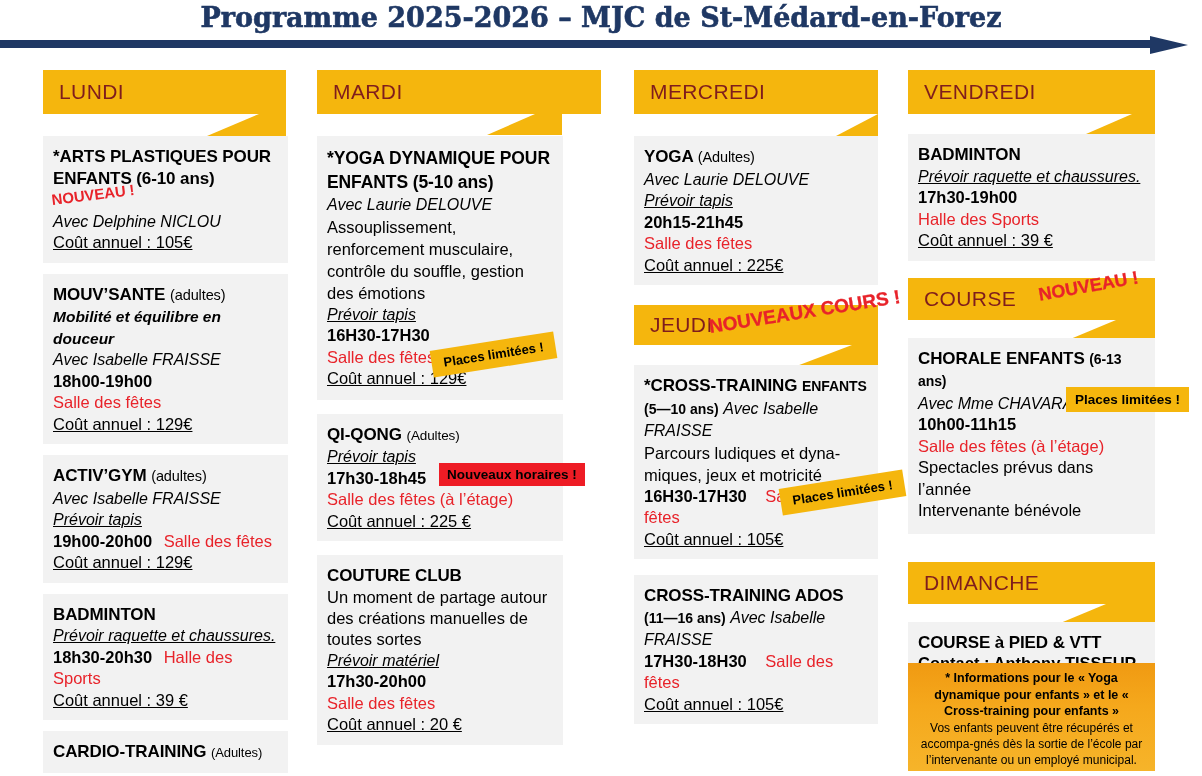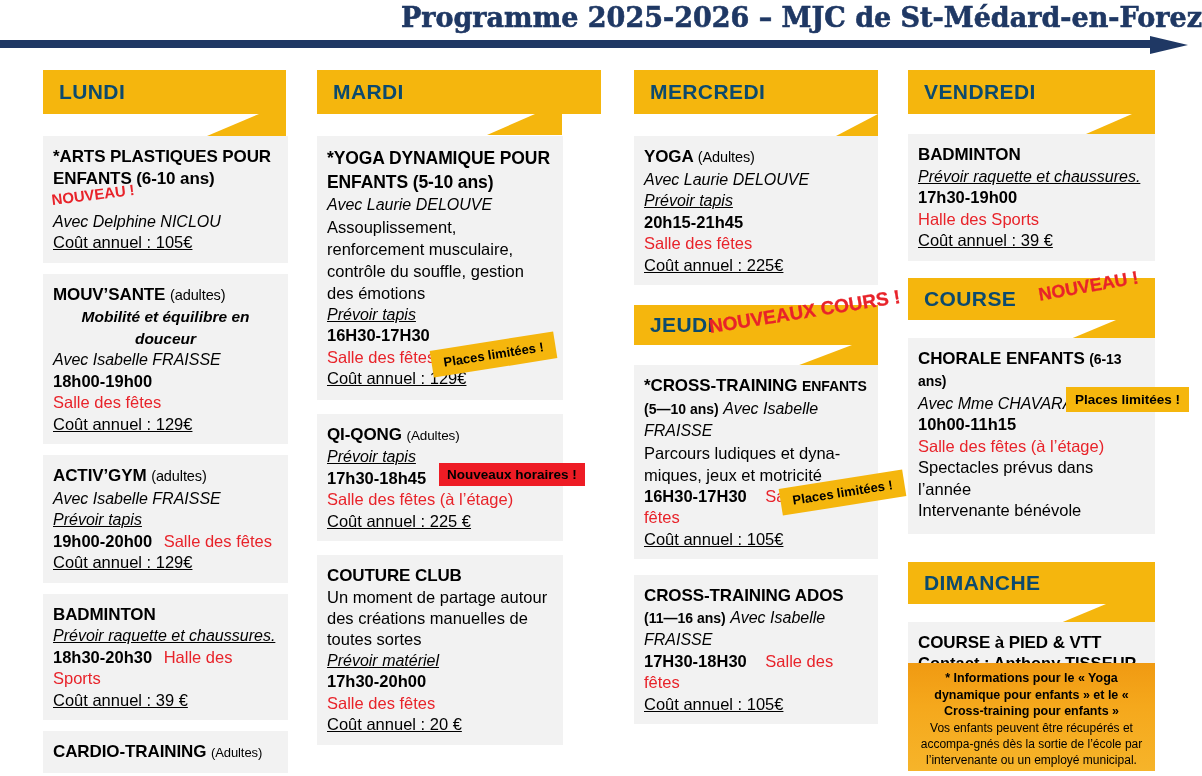--- a/index.html
+++ b/index.html
@@ -10,21 +10,21 @@
     color:#000;
     overflow:hidden;
     position:relative;
   }
   
   .page-header{
     position:absolute;left:0;top:0;width:1202px;height:58px;
   }
   .page-title{
     position:absolute;left:0;top:2px;width:1202px;
-    text-align:right;
+    text-align:center;
     font-family:"DejaVu Serif", serif;
     font-weight:bold;
     font-size:27px;
     letter-spacing:0px;
     color:#1f3864;
     white-space:nowrap;
     -webkit-text-stroke:0.6px #1f3864;
   }
   .header-arrow{
     position:absolute;left:0;top:36px;width:1202px;height:18px;
@@ -44,21 +44,21 @@
     display:flex;align-items:center;
     padding-left:16px;
     box-sizing:border-box;
     position:relative;
   }
   .day-banner.w-lundi .bar{width:243px;}
   .day-banner.w-mardi .bar{width:284px;}
   .day-banner.w-mercredi .bar{width:244px;}
   .day-banner.w-vendredi .bar{width:247px;}
   .day-banner .bar .day-label{
-    font-weight:bold;font-size:21px;letter-spacing:0.4px;color:#0c4a6e;text-align:center;
+    font-weight:normal;font-size:21px;letter-spacing:0.4px;color:#7f1d1d;text-align:center;
   }
   .tail{
     position:absolute;
     width:0;height:0;
     border-style:solid;
   }
   
   .tail-lundi{
     left:164px;top:44px;
     border-width:0 0 22px 52px;
@@ -102,21 +102,21 @@
     box-sizing:border-box;
     position:relative;
     margin-top:11px;
   }
   .card.first{margin-top:22px;}
   .line{line-height:21.5px;font-size:16.5px;}
   .ttl{font-weight:bold;font-size:17px;letter-spacing:-0.1px;}
   .ttl-sm{font-weight:bold;font-size:14px;}
   .sub{font-size:14.5px;font-weight:normal;}
   .it{font-style:italic;font-size:16px;}
-  .it-b{font-style:italic;font-weight:bold;font-size:15.5px;text-align:center;}
+  .it-b{font-style:italic;font-weight:bold;font-size:15.5px;}
   .u{text-decoration:underline;}
   .red{color:#e8232a;}
   .bold{font-weight:bold;}
   .cost{text-decoration:underline;font-size:16.5px;}
 
   
   .sticker{
     position:absolute;
     background:#f5b60d;
     font-weight:bold;

